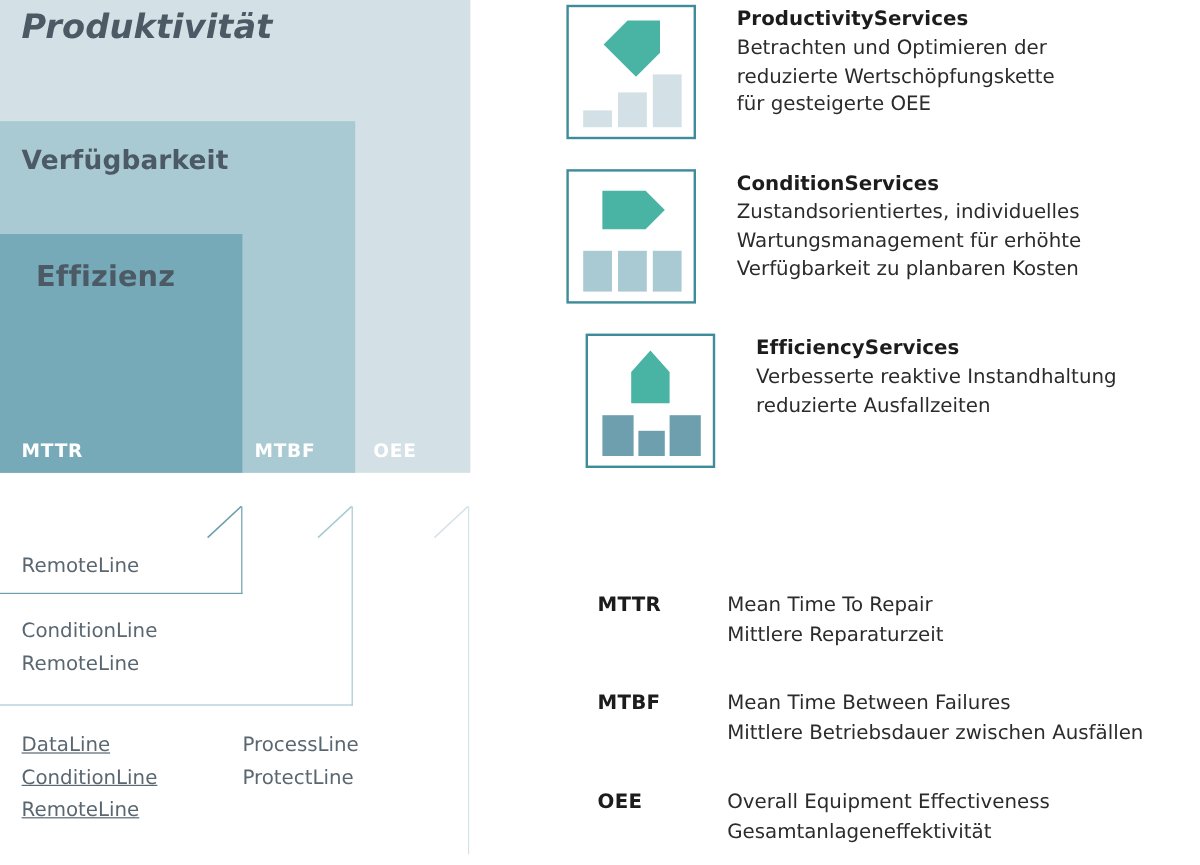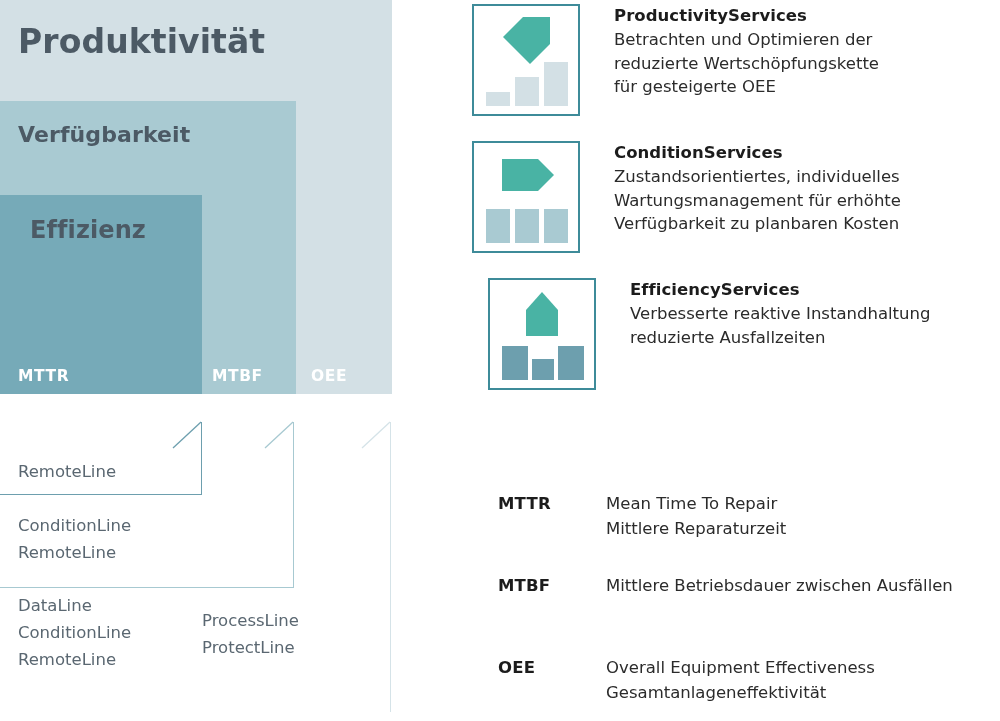--- a/index.html
+++ b/index.html
@@ -16,21 +16,21 @@
   #pyramid{position:absolute;left:0;top:0;width:392px;height:394px;}
   .band{position:absolute;}
   #band-prod{left:0;top:0;width:392px;height:394px;background:#d3e0e5;}
   #band-verf{left:0;top:101px;width:296px;height:293px;background:#a9cad2;}
   #band-eff {left:0;top:195px;width:202px;height:199px;background:#76aab8;}
 
   .band-label{
     position:absolute;color:#4c5a65;font-weight:700;letter-spacing:.1px;
     white-space:nowrap;
   }
-  #lbl-prod{left:18px;top:22px;font-size:33px;}
+  #lbl-prod{left:18px;top:6px;font-size:28px;font-style:italic;}
   #lbl-verf{left:18px;top:122px;font-size:22px;}
   #lbl-eff {left:30px;top:216px;font-size:24px;}
 
   .axis-label{
     position:absolute;color:#ffffff;font-weight:700;font-size:15.5px;
     letter-spacing:.6px;white-space:nowrap;top:367px;
   }
   #ax-mttr{left:18px;}
   #ax-mtbf{left:212px;}
   #ax-oee {left:311px;}
@@ -48,21 +48,21 @@
   #h2{left:0;top:187px;width:294px;background:#a7c9d1;}
   #v3{left:390px;top:22px;height:290px;background:#d5e3e8;}
 
   #t1{left:172px;top:20px;}
   #t2{left:264px;top:20px;}
   #t3{left:361px;top:20px;}
 
   .line-group{position:absolute;color:#5a6771;font-size:16.5px;line-height:27px;white-space:nowrap;}
   #grp1{left:18px;top:58px;}
   #grp2{left:18px;top:112px;}
-  #grp3a{left:18px;top:192px;}
+  #grp3a{left:18px;top:207px;text-decoration:underline;}
   #grp3b{left:202px;top:207px;}
 
   
   #cards{position:absolute;left:472px;top:0;width:542px;height:412px;}
   .card{position:absolute;left:0;width:542px;height:120px;}
   #card-0{top:4px;}
   #card-1{top:141px;}
   #card-2{top:278px;margin-left:16px;}
 
   .icon-box{
@@ -215,20 +215,21 @@
     <div class="gl-row" id="gl-0">
       <div class="gl-abbr">MTTR</div>
       <div class="gl-def">
         <span>Mean Time To Repair</span>
         <span>Mittlere Reparaturzeit</span>
       </div>
     </div>
     <div class="gl-row" id="gl-1">
       <div class="gl-abbr">MTBF</div>
       <div class="gl-def">
+        <span>Mean Time Between Failures</span>
         <span>Mittlere Betriebsdauer zwischen Ausfällen</span>
       </div>
     </div>
     <div class="gl-row" id="gl-2">
       <div class="gl-abbr">OEE</div>
       <div class="gl-def">
         <span>Overall Equipment Effectiveness</span>
         <span>Gesamtanlageneffektivität</span>
       </div>
     </div>

